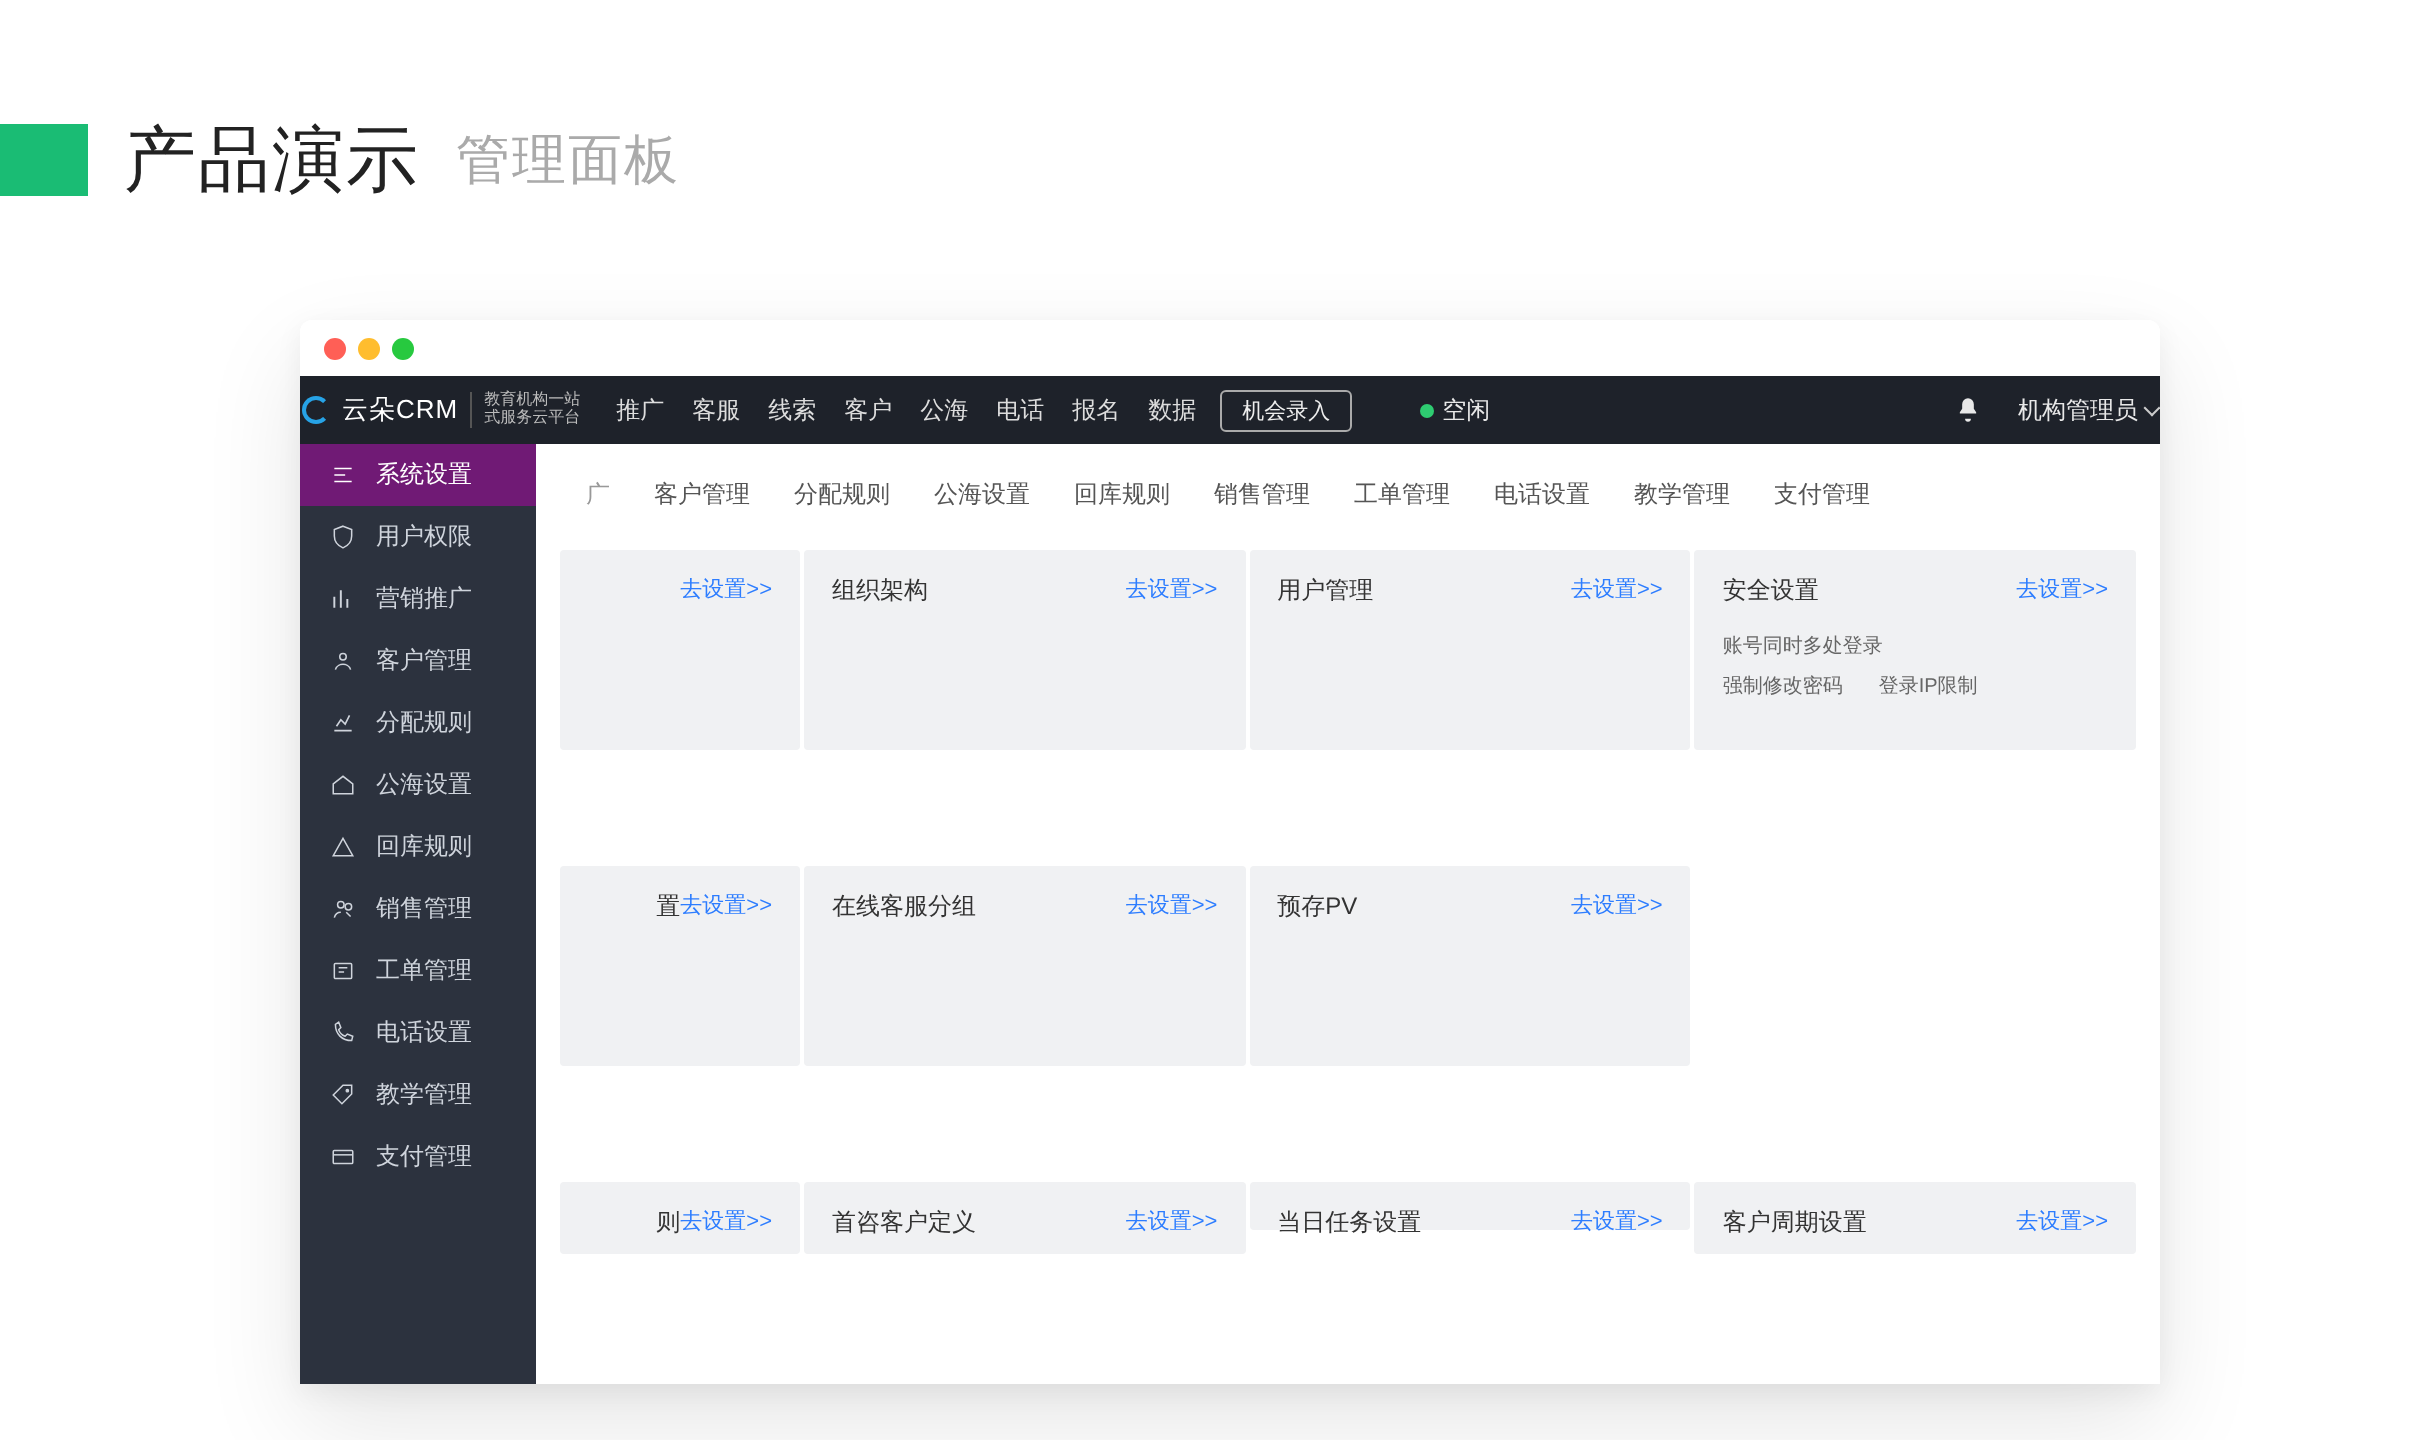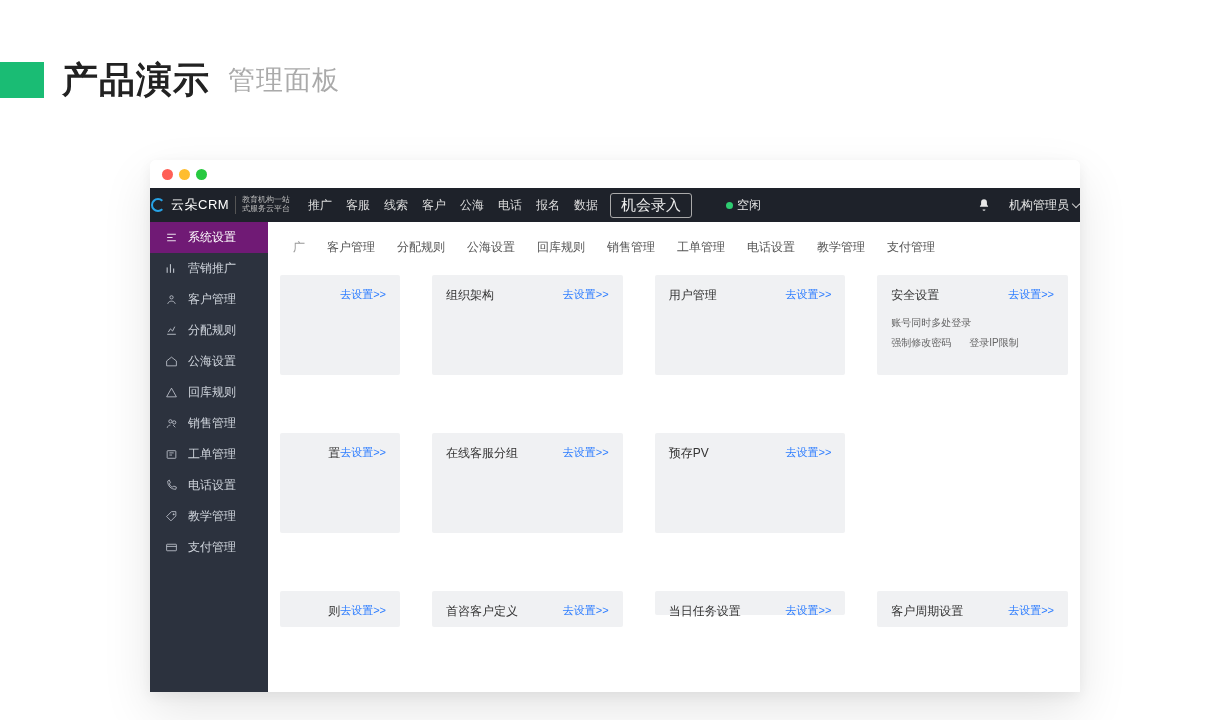--- a/index.html
+++ b/index.html
@@ -1,38 +1,38 @@
 <!DOCTYPE html>
 <html><head>
 <meta charset="utf-8">
 <style>
   * { box-sizing: border-box; margin: 0; padding: 0; font-family: "Helvetica Neue", Arial, "PingFang SC", "Microsoft YaHei", sans-serif; }
   body { background: #ffffff; width: 1210px; height: 720px; overflow: hidden; position: relative; }
 
   
   .page-header { display: flex; align-items: center; padding: 50px 0 0 0; height: 110px; }
   .page-header .green-bar { width: 44px; height: 36px; background: #1abc74; margin-right: 18px; }
-  .page-header .title-main { font-size: 36px; font-weight: 700; color: #222; letter-spacing: 1px; }
+  .page-header .title-main { font-size: 36px; font-weight: 400; color: #222; letter-spacing: 1px; }
   .page-header .title-sub { font-size: 27px; color: #aaaaaa; margin-left: 18px; letter-spacing: 1px; }
 
   
   .window-wrap { position: absolute; top: 160px; left: 150px; width: 930px; border-radius: 6px 6px 0 0; background: #fff; box-shadow: 0 20px 50px rgba(0,0,0,0.10), 0 4px 14px rgba(0,0,0,0.06); overflow: hidden; }
   .mac-bar { height: 28px; background: #fff; display: flex; align-items: center; padding-left: 12px; gap: 6px; }
   .dot { width: 11px; height: 11px; border-radius: 50%; }
   .dot.red { background: #ff5f56; }
   .dot.yellow { background: #ffbd2e; }
   .dot.green { background: #27c93f; }
 
   .topnav { height: 34px; background: #1e222a; display: flex; align-items: center; color: #e8e8e8; font-size: 12px; padding: 0 1px; }
   .topnav .logo-c { width: 14px; height: 14px; border: 2px solid #27a3e6; border-radius: 50%; border-right-color: transparent; margin-right: 6px; }
   .topnav .logo-text { font-size: 13px; color: #fff; font-weight: 500; letter-spacing: 0.5px; }
   .topnav .logo-sub { font-size: 8px; color: #bbbbbb; line-height: 1.1; margin-left: 6px; border-left: 1px solid #555; padding-left: 6px; }
   .topnav .nav-items { display: flex; gap: 14px; margin-left: 18px; }
   .topnav .nav-items span { color: #ddd; cursor: pointer; }
-  .topnav .record-btn { border: 1px solid #aaa; color: #eee; font-size: 15px; padding: 2px 10px; border-radius: 3px; margin-left: 12px; }
+  .topnav .record-btn { border: 1px solid #aaa; color: #eee; font-size: 11px; padding: 2px 10px; border-radius: 3px; margin-left: 12px; }
   .topnav .status { margin-left: 34px; display: flex; align-items: center; gap: 4px; }
   .topnav .status .status-dot { width: 7px; height: 7px; border-radius: 50%; background: #2ecc71; }
   .topnav .right { margin-left: auto; display: flex; align-items: center; gap: 18px; color: #e8e8e8; }
   .bell-icon { width: 14px; height: 14px; position: relative; }
   .bell-icon svg { width: 14px; height: 14px; fill: #e8e8e8; }
   .user-drop { display: flex; align-items: center; gap: 4px; font-size: 12px; }
   .chev { width: 6px; height: 6px; border-right: 1px solid #ccc; border-bottom: 1px solid #ccc; transform: rotate(45deg); margin-top: -3px; }
 
   .app-body { display: flex; min-height: 470px; }
 
@@ -44,21 +44,21 @@
   .sidebar .sic { width: 14px; display: flex; justify-content: center; color: inherit; }
   .sidebar .sic svg { width: 13px; height: 13px; fill: currentColor; stroke: currentColor; }
 
   
   .main { flex: 1; background: #ffffff; min-width: 0; }
   .tabs { padding: 10px 14px 4px; display: flex; flex-wrap: wrap; gap: 0; font-size: 12px; color: #555; }
   .tabs span { padding: 6px 10px; border: 1px solid transparent; cursor: pointer; }
   .tabs span.cut { color: #999; }
 
   .cards { padding: 8px 12px 0; }
-  .card-row { display: flex; gap: 32px; margin-bottom: 14px; }
+  .card-row { display: flex; gap: 2px; margin-bottom: 14px; }
   .card { background: #f0f1f3; border-radius: 2px; padding: 12px 14px; height: 68px; display: flex; flex-direction: column; font-size: 12px; }
   .card.first { width: 120px; } 
   .card.mid, .card.last { flex: 1; }
   .card.tall { height: 100px; }
   .card .card-top { display: flex; align-items: flex-start; justify-content: space-between; }
   .card-title { color: #333; font-weight: 500; }
   .card-link { color: #2d7dff; font-size: 11px; cursor: pointer; white-space: nowrap; }
   .card-sub { margin-top: 12px; display: flex; gap: 18px; color: #666; font-size: 10px; }
   .card-sub div { white-space: nowrap; }
 
@@ -124,20 +124,28 @@
 
     <div class="sidebar">
       <ul id="sidebar-list">
           <li class="active">
             <span class="sic">
               <svg viewBox="0 0 24 24">
                 <path fill="none" stroke-width="1.6" d="M4 6h16M4 12h10M4 18h16"></path>
               </svg>
             </span>
             <span>系统设置</span>
+          </li>
+          <li>
+            <span class="sic">
+              <svg viewBox="0 0 24 24">
+                <path d="M12 2l8 3v6c0 5-3.5 9-8 11-4.5-2-8-6-8-11V5l8-3z" fill="none" stroke-width="1.4"></path>
+              </svg>
+            </span>
+            <span>用户权限</span>
           </li>
           <li>
             <span class="sic">
               <svg viewBox="0 0 24 24">
                 <path d="M4 20V10m6 10V4m6 16v-8" fill="none" stroke-width="1.8"></path>
               </svg>
             </span>
             <span>营销推广</span>
           </li>
           <li>

